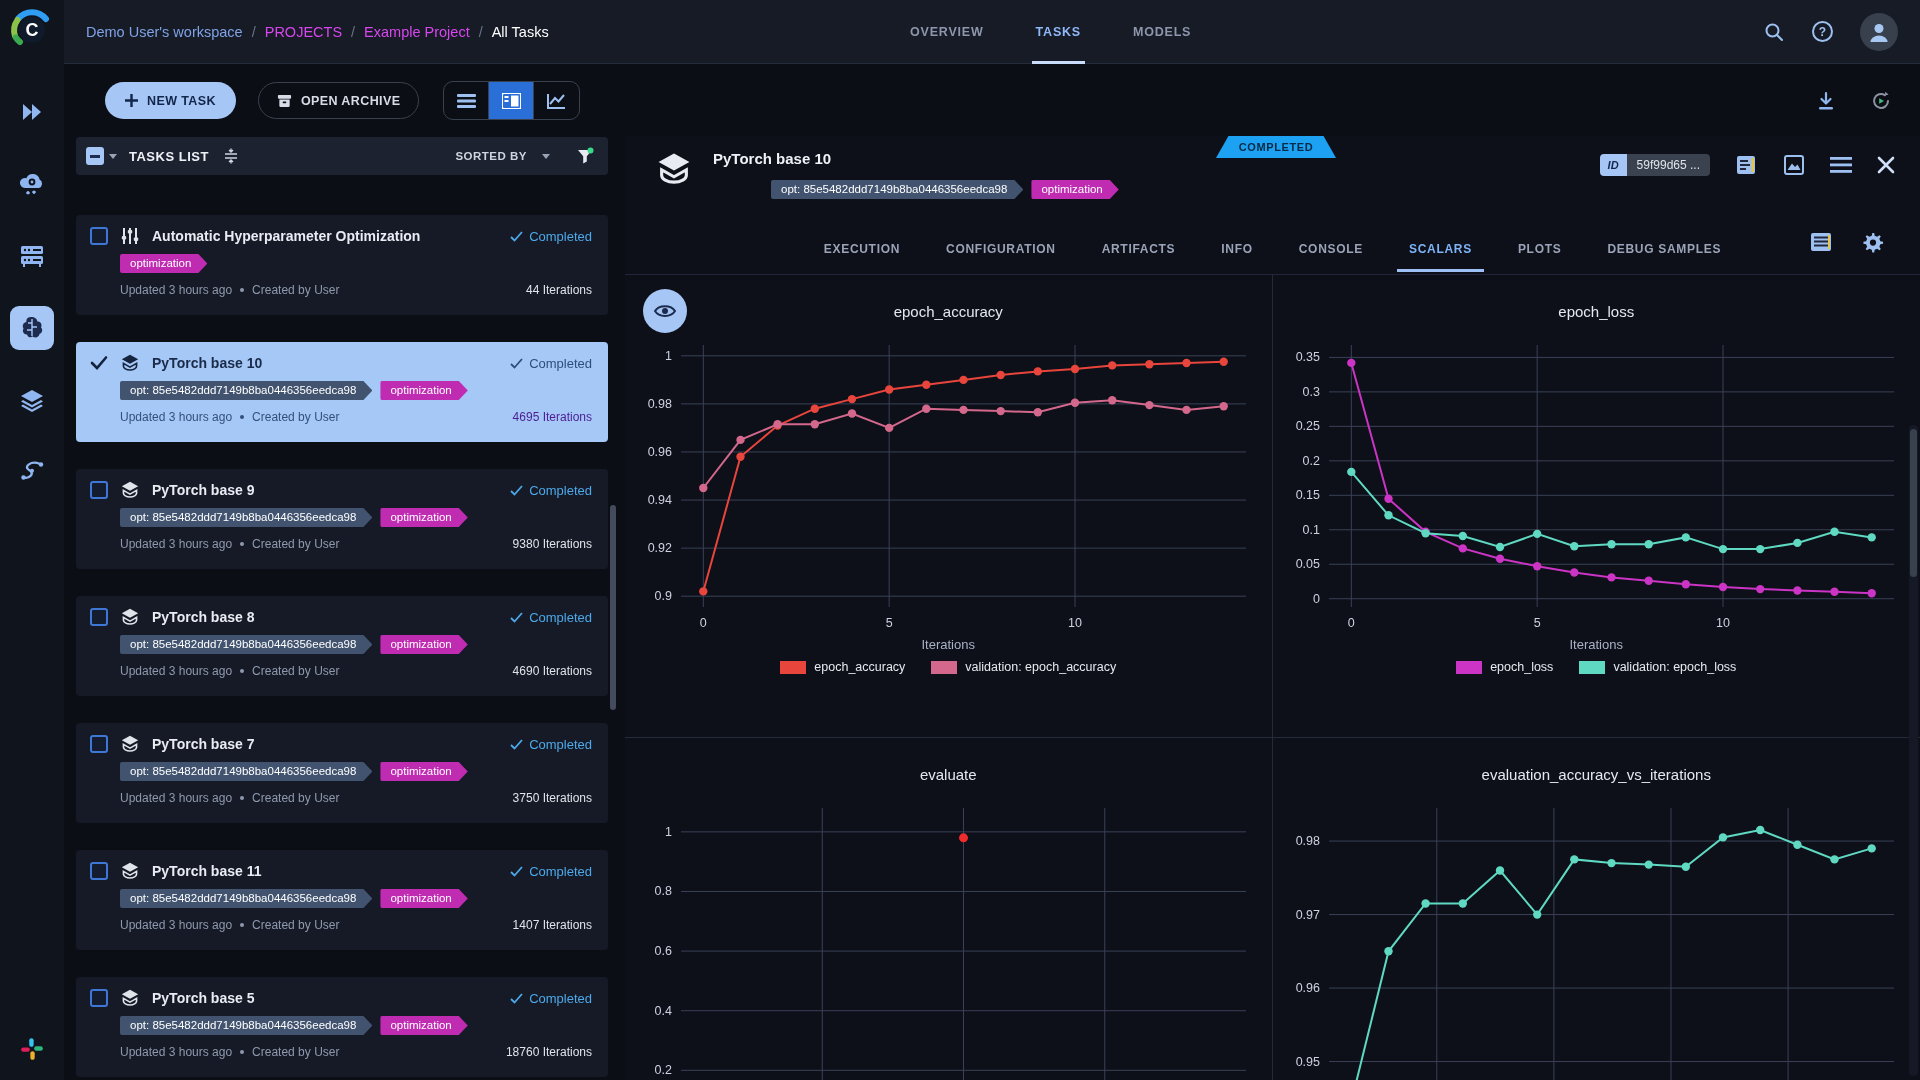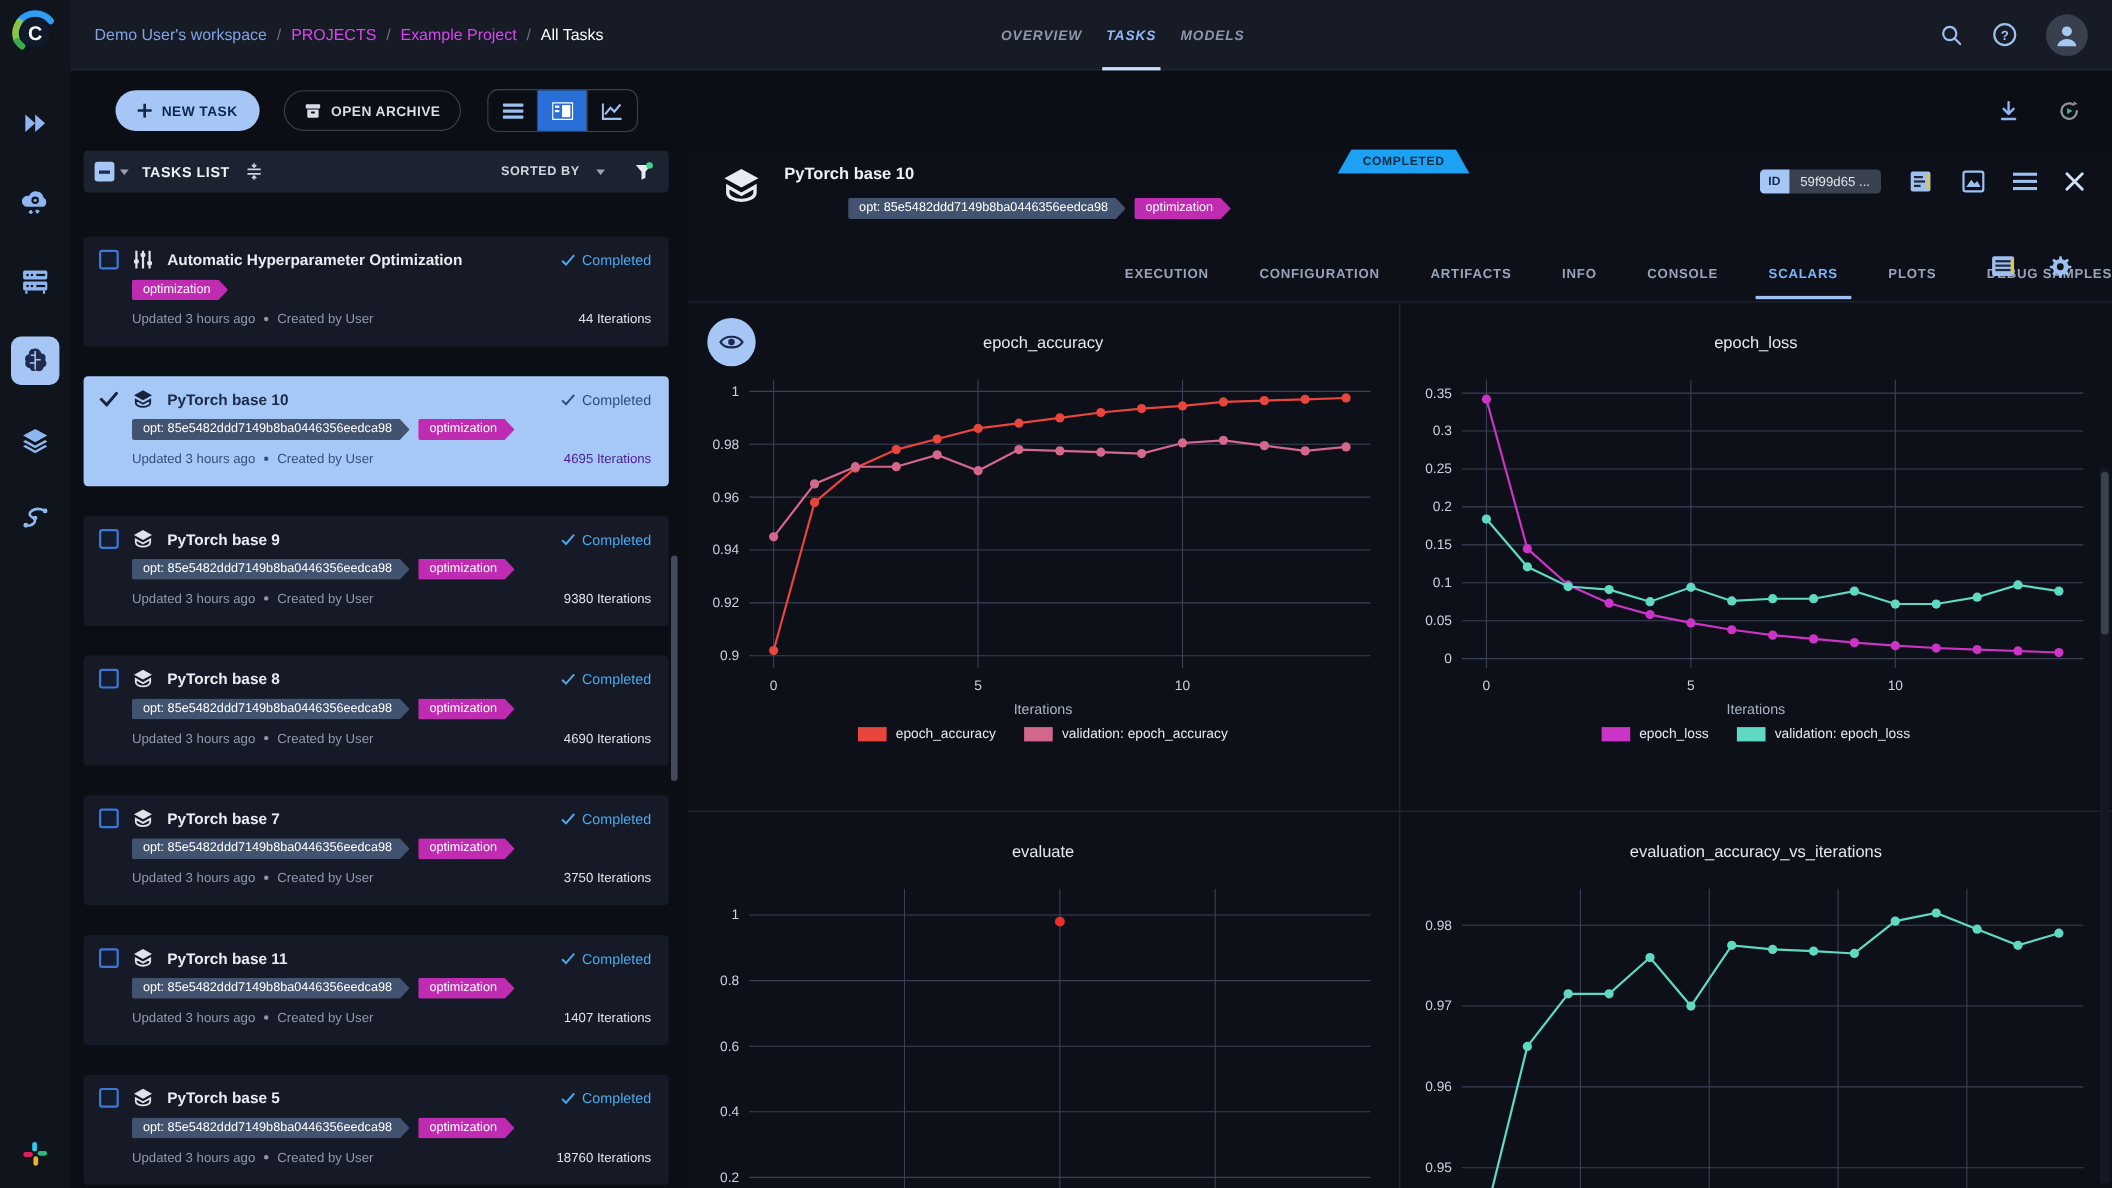--- a/index.html
+++ b/index.html
@@ -18,21 +18,21 @@
   .slack { margin-bottom:18px; }
 
   
   .header { position:absolute; left:64px; top:0; right:0; height:64px; background:#161b26;
     border-bottom:1px solid #242b3a; display:flex; align-items:center; z-index:20; }
   .crumbs { display:flex; align-items:center; gap:9px; padding-left:22px; font-size:14.5px; }
   .crumb-link { color:#7fa3e6; cursor:pointer; }
   .crumb-mid { color:#d946ef; cursor:pointer; }
   .crumb-sep { color:#6b7384; }
   .crumb-cur { color:#ffffff; font-weight:normal; }
-  .topnav { position:absolute; left:846px; top:0; height:64px; display:flex; gap:22px; align-items:flex-start;font-style:italic; }
+  .topnav { position:absolute; left:846px; top:0; height:64px; display:flex; gap:52px; align-items:flex-start; }
   .topnav .tab { font-size:12.5px; font-weight:bold; letter-spacing:.8px; color:#8d96ab; cursor:pointer;
     height:64px; display:flex; align-items:center; position:relative; }
   .topnav .tab.active { color:#8fb8f8; }
   .topnav .tab.active::after { content:""; position:absolute; left:-4px; right:-4px; bottom:0; height:3px; background:#c9dcfa; }
   .header-icons { margin-left:auto; display:flex; align-items:center; gap:26px; padding-right:22px; }
   .hicon { cursor:pointer; }
   .avatar { width:38px; height:38px; border-radius:50%; background:#39404d; display:flex; align-items:center; justify-content:center; }
 
   
   .toolbar { position:absolute; left:64px; top:65px; right:0; height:71px; background:#0b0e15;
@@ -88,23 +88,23 @@
   .ribbon { position:absolute; top:7px; left:591px; width:120px; height:23px; background:#1da1f2; color:#072a46;
     font-size:11px; font-weight:bold; letter-spacing:.6px; display:flex; align-items:center; justify-content:center;
     clip-path:polygon(13px 0, calc(100% - 13px) 0, 100% 100%, 0 100%); }
   .dhead { position:absolute; top:22px; left:30px; right:24px; display:flex; }
   .dtitle-wrap { display:flex; flex-direction:column; }
   .dtitle-row { display:flex; align-items:center; gap:16px; }
   .dtitle { font-size:15px; font-weight:bold; color:#eef1f6; }
   .dtags { display:flex; gap:8px; margin-top:13px; margin-left:58px; }
   .dright { margin-left:auto; display:flex; align-items:center; gap:24px; height:26px; margin-top:2px; }
   .idchip { display:flex; cursor:pointer; }
-  .idchip .idk { background:#a6c6f6; color:#14264a; font-size:11px; font-weight:bold; padding:5px 8px; border-radius:4px 0 0 4px; }
+  .idchip .idk { background:#a6c6f6; color:#14264a; font-size:11px; font-weight:bold; padding:5px 8px; border-radius:4px 0 0 4px;font-style:italic; }
   .idchip .idv { background:#3a424f; color:#dfe3ea; font-size:12px; padding:4px 10px; border-radius:0 4px 4px 0; }
-  .dtabs { position:absolute; top:100px; left:0; right:0; height:42px; display:flex; justify-content:flex-end; gap:46px; }
+  .dtabs { position:absolute; top:100px; left:0; right:0; height:42px; display:flex; justify-content:center; gap:46px; }
   .dtab { font-size:12px; font-weight:bold; letter-spacing:.7px; color:#9aa3b8; cursor:pointer; position:relative;
     display:flex; align-items:center; }
   .dtab.active { color:#7eb3f7; }
   .dtab.active::after { content:""; position:absolute; left:-12px; right:-12px; bottom:-2px; height:3px; background:#9ec1f5; }
   .dtabs-icons { position:absolute; right:36px; top:104px; display:flex; gap:30px; }
 
   
   .charts { position:absolute; top:146px; left:0; right:0; bottom:0; border-top:1px solid #20273a;
     display:grid; grid-template-columns:1fr 1fr; grid-template-rows:463px 1fr; overflow:hidden; }
   .chart-cell { position:relative; overflow:hidden; padding-top:28px; }

